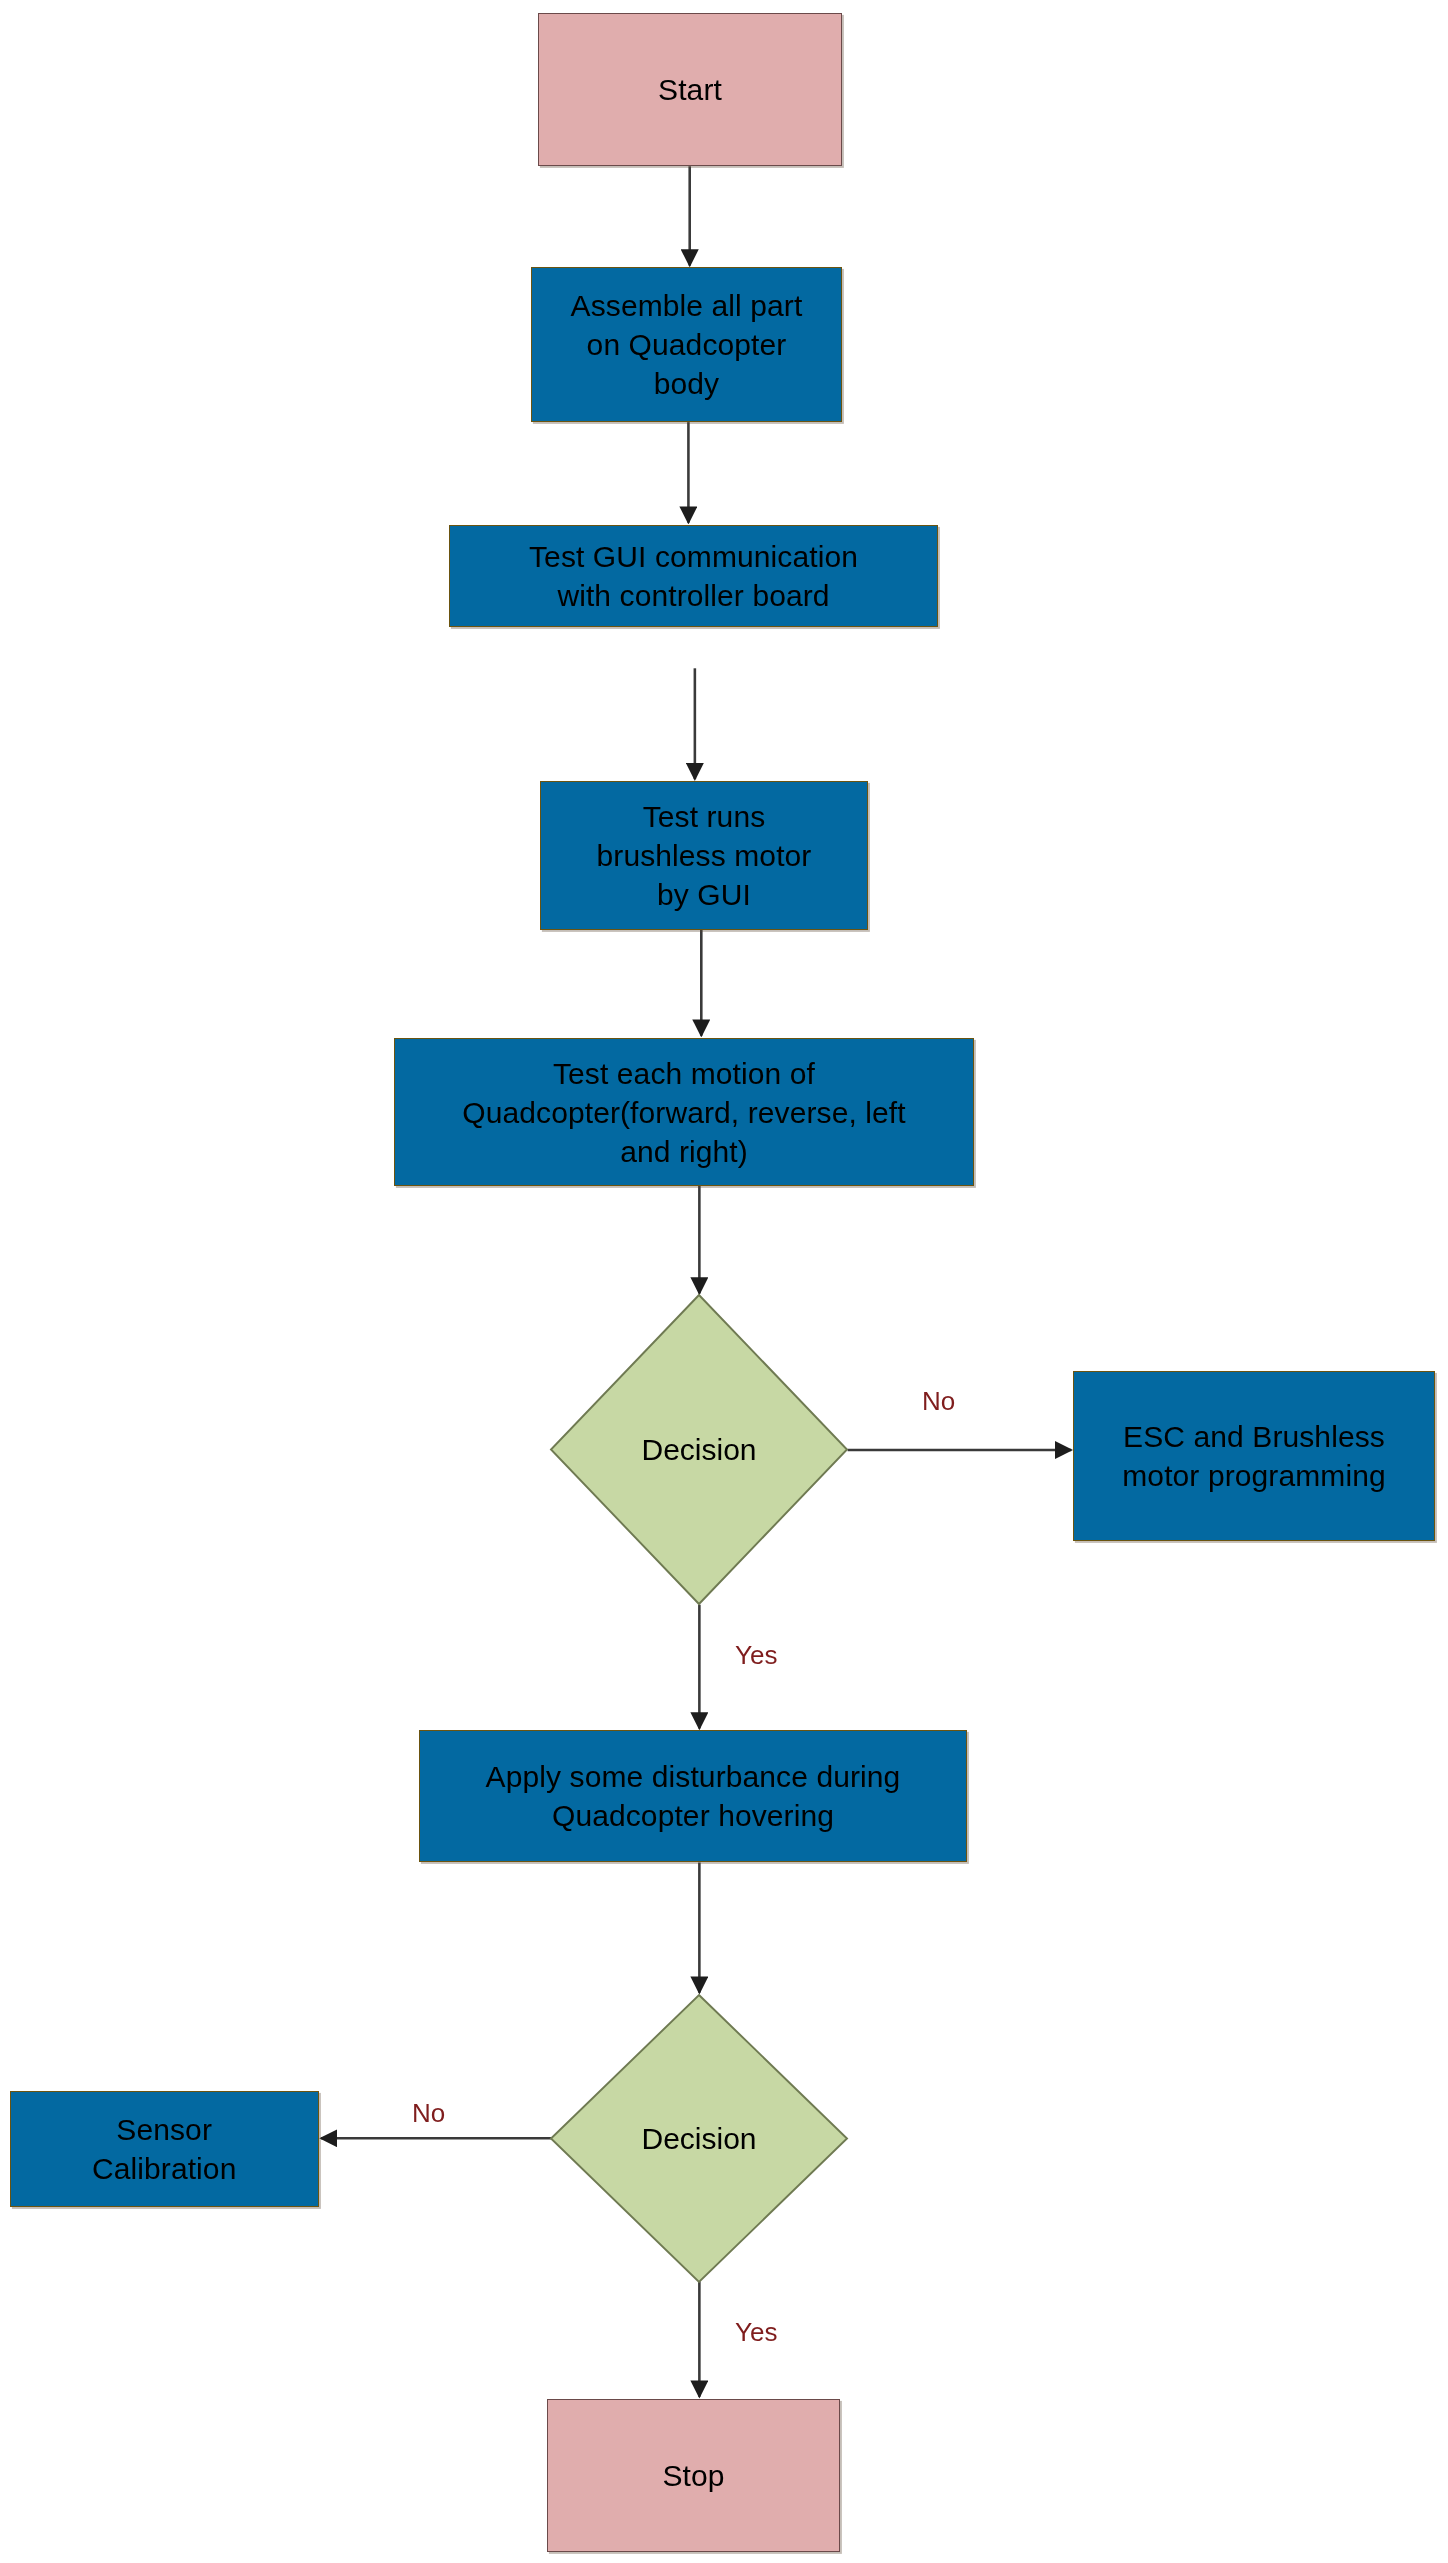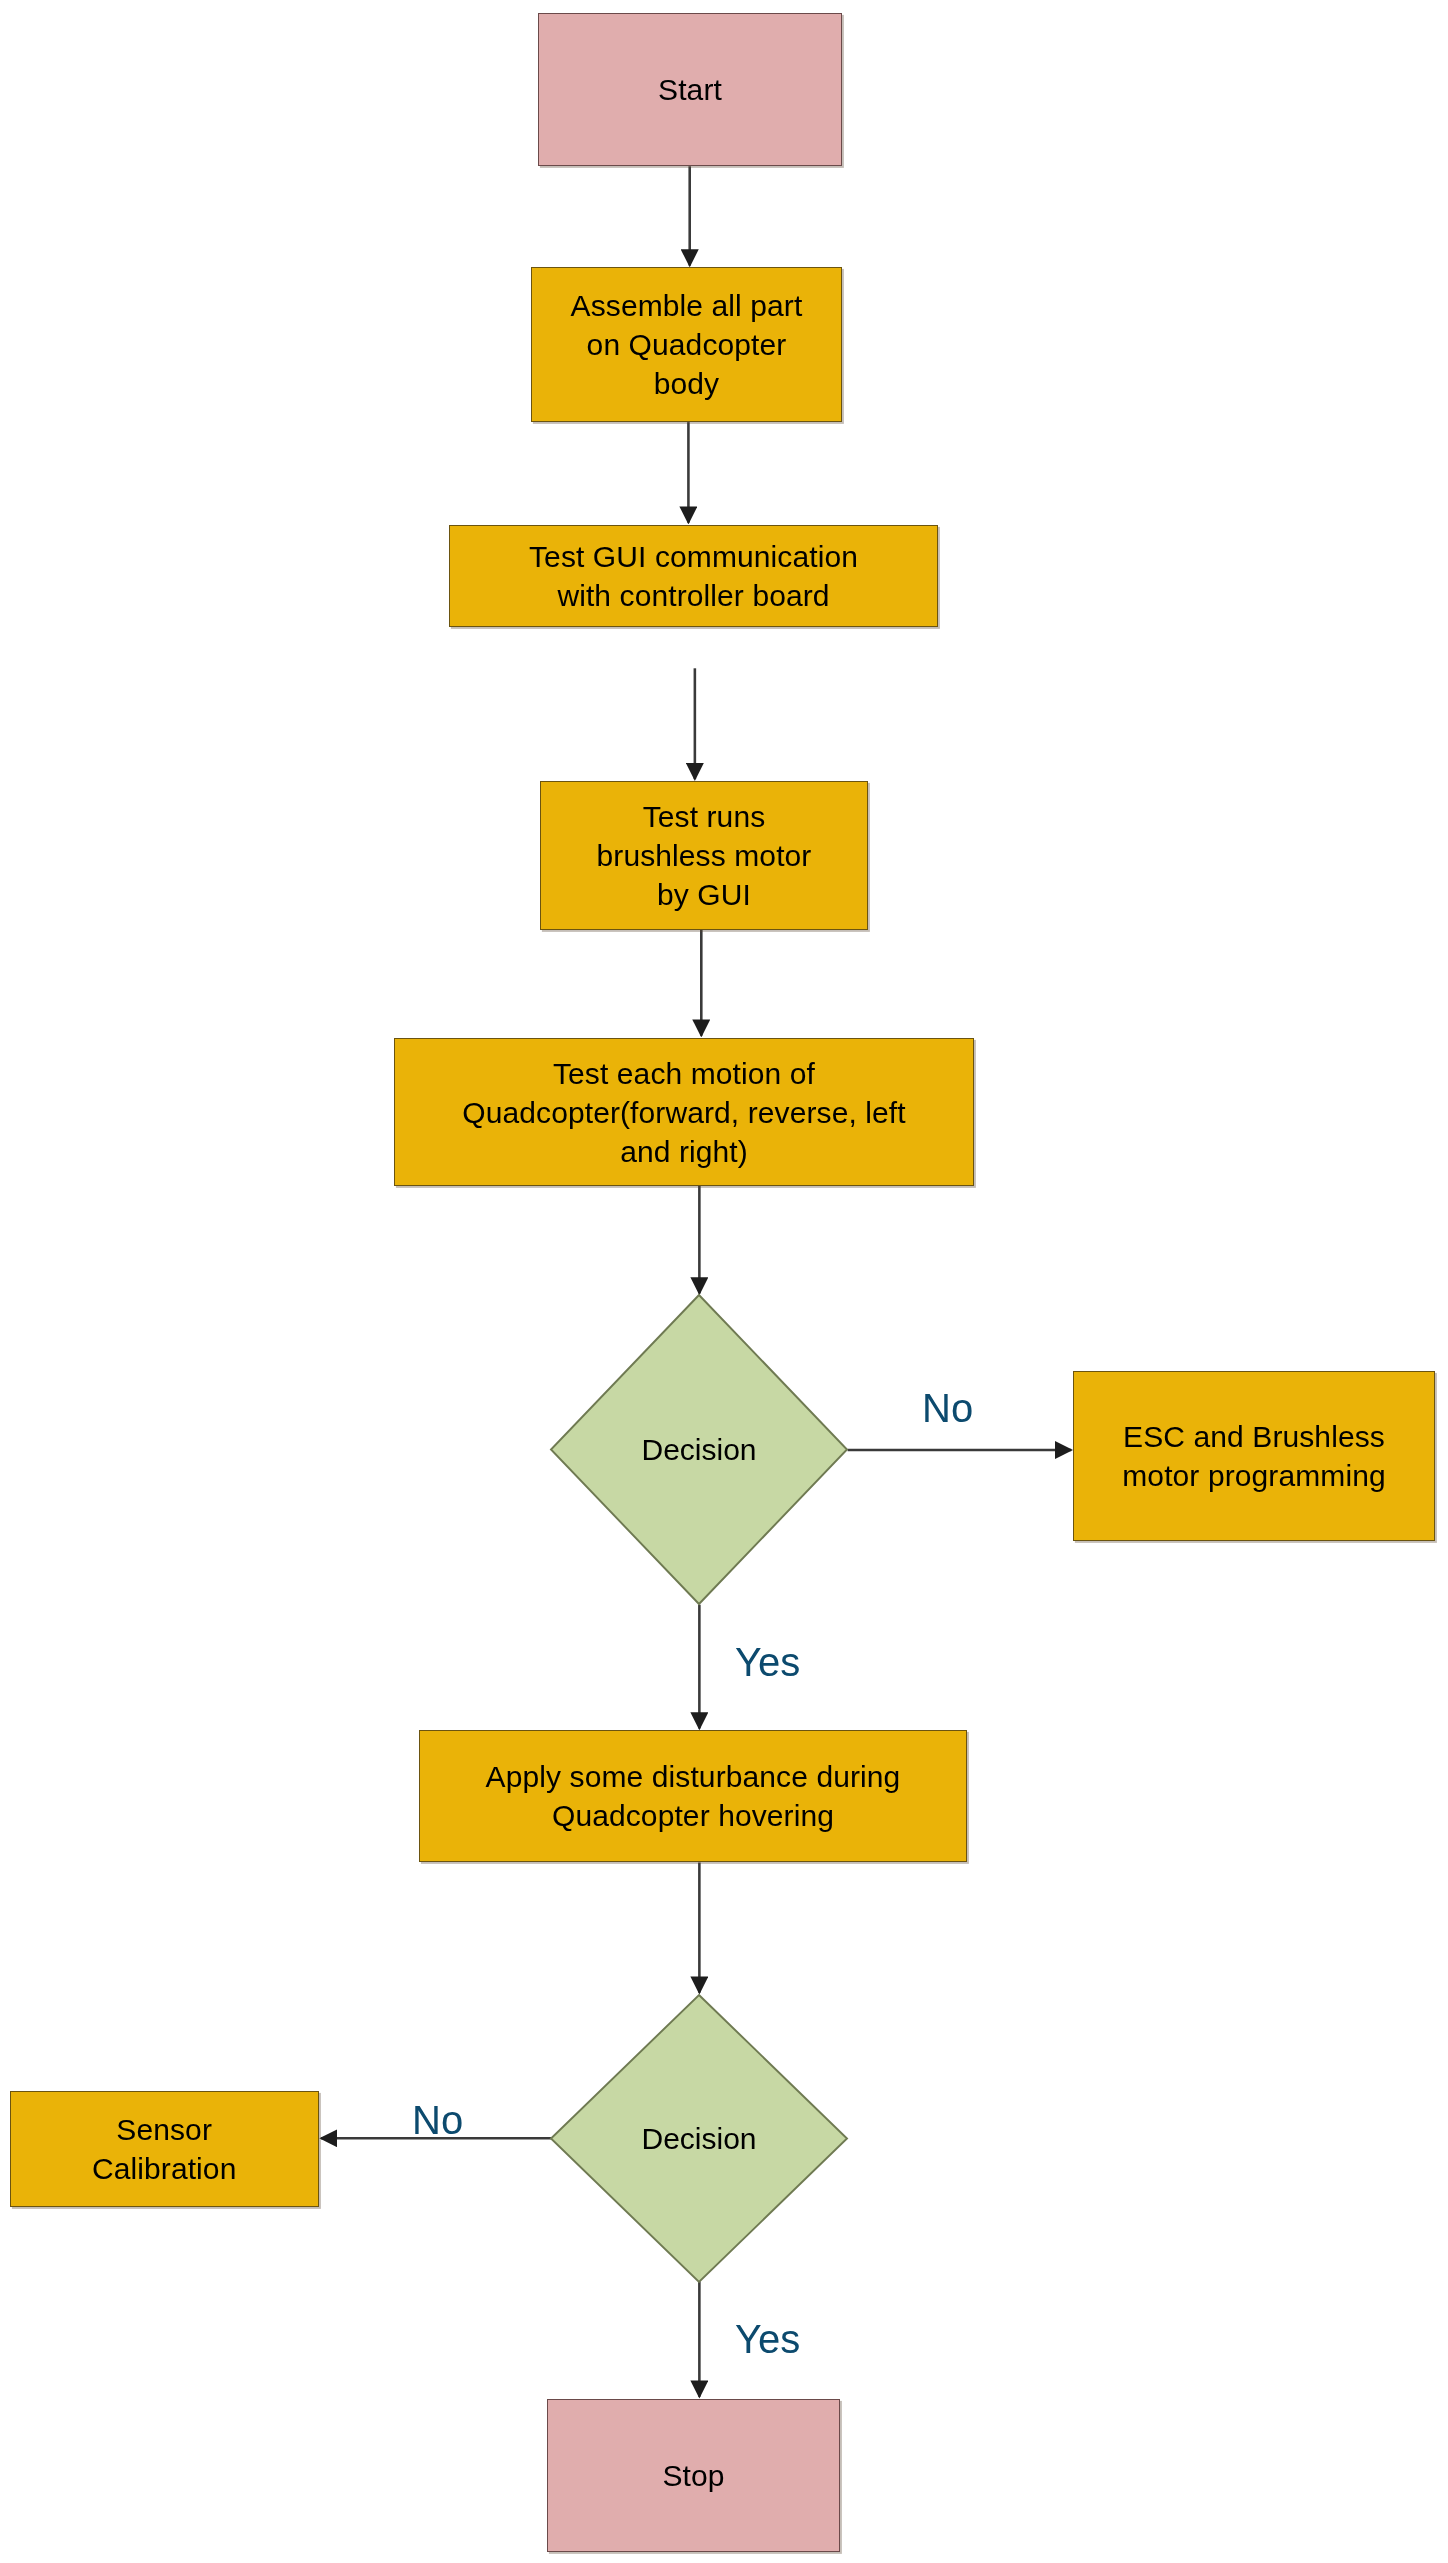--- a/index.html
+++ b/index.html
@@ -28,21 +28,21 @@
   }
   .box {
     border: 1.9px solid #4a3c33;
     box-shadow: 1.9px 1.9px 0 rgba(90,70,50,0.35);
   }
   .box-terminal {
     background: #e0adad;
     border-color: #6b4a4a;
   }
   .box-process {
-    background: #eab308;
+    background: #0369a1;
     border-color: #6b5410;
   }
   .node-label {
     display: block;
     padding: 0 9px;
     font-size: 30px;
     letter-spacing: 0.1px;
   }
   .diamond-wrap {
     position: absolute;
@@ -59,22 +59,22 @@
     left: 0; right: 0;
     top: 50%;
     transform: translateY(-50%);
     text-align: center;
     font-size: 30px;
     color: #000000;
     pointer-events: none;
   }
   .edge-label {
     position: absolute;
-    font-size: 40px;
-    color: #0c4a6e;
+    font-size: 26px;
+    color: #7f1d1d;
     z-index: 4;
     white-space: nowrap;
   }
   #edges {
     position: absolute;
     left: 0;
     top: 0;
     width: 1449px;
     height: 2563px;
     z-index: 1;

